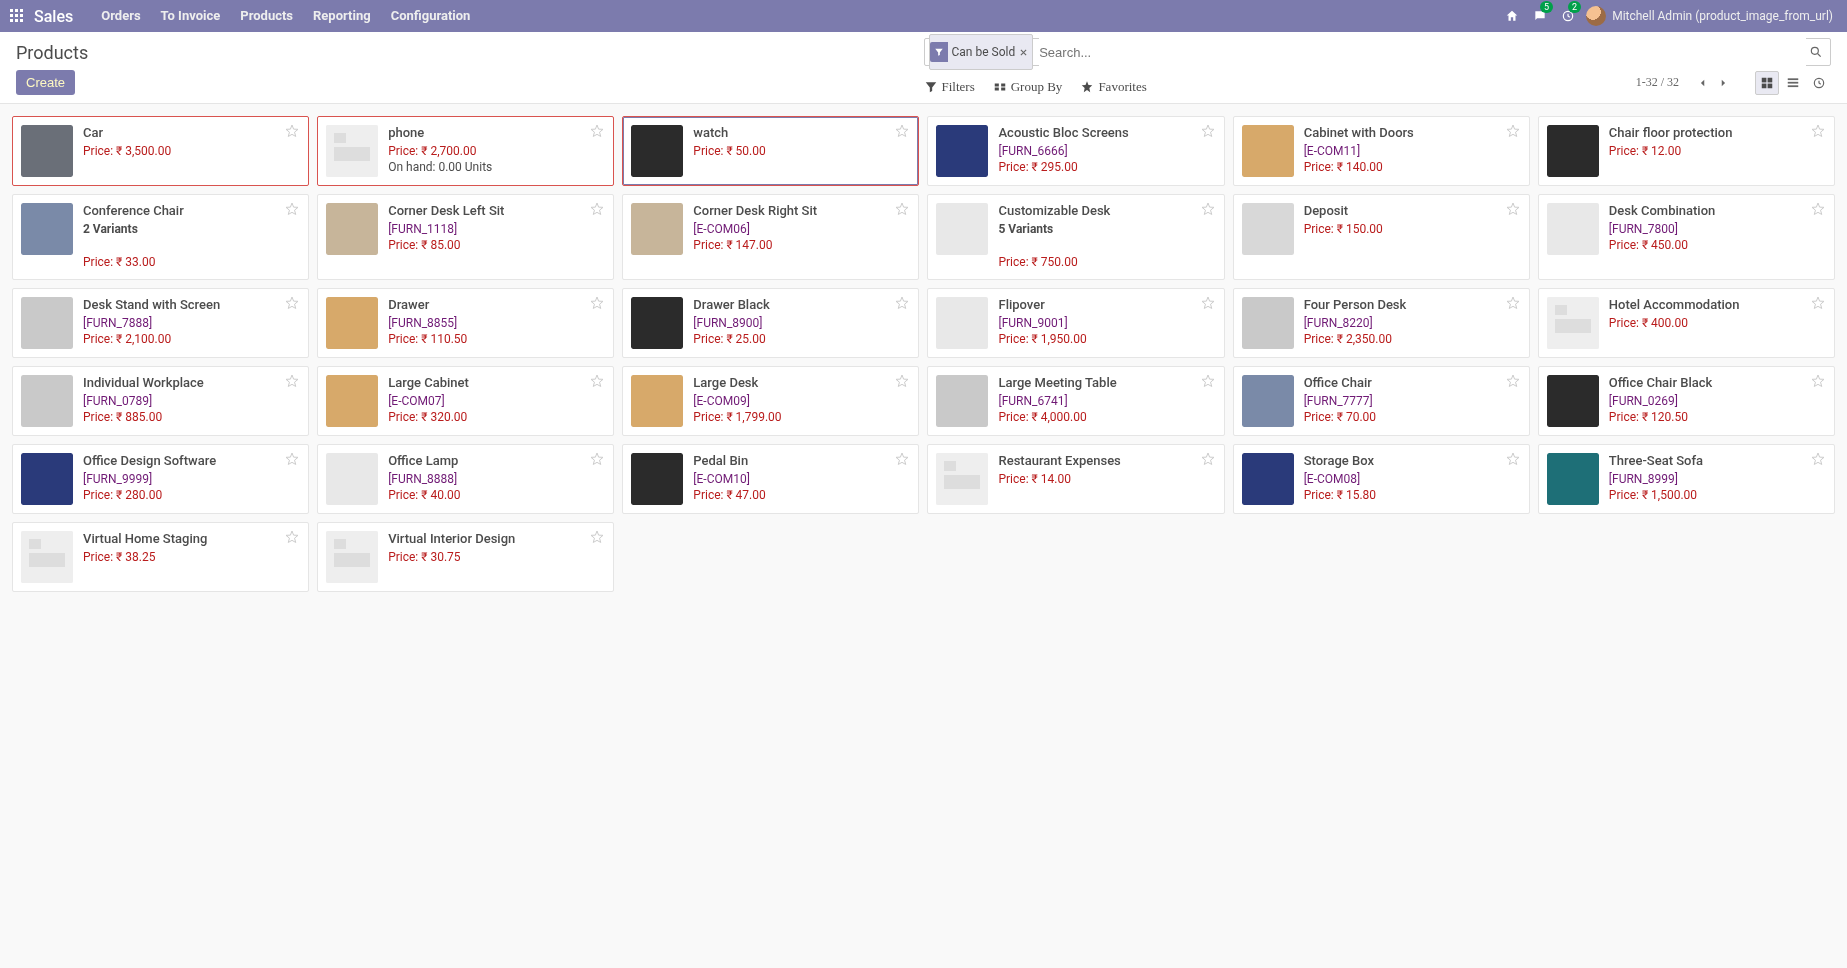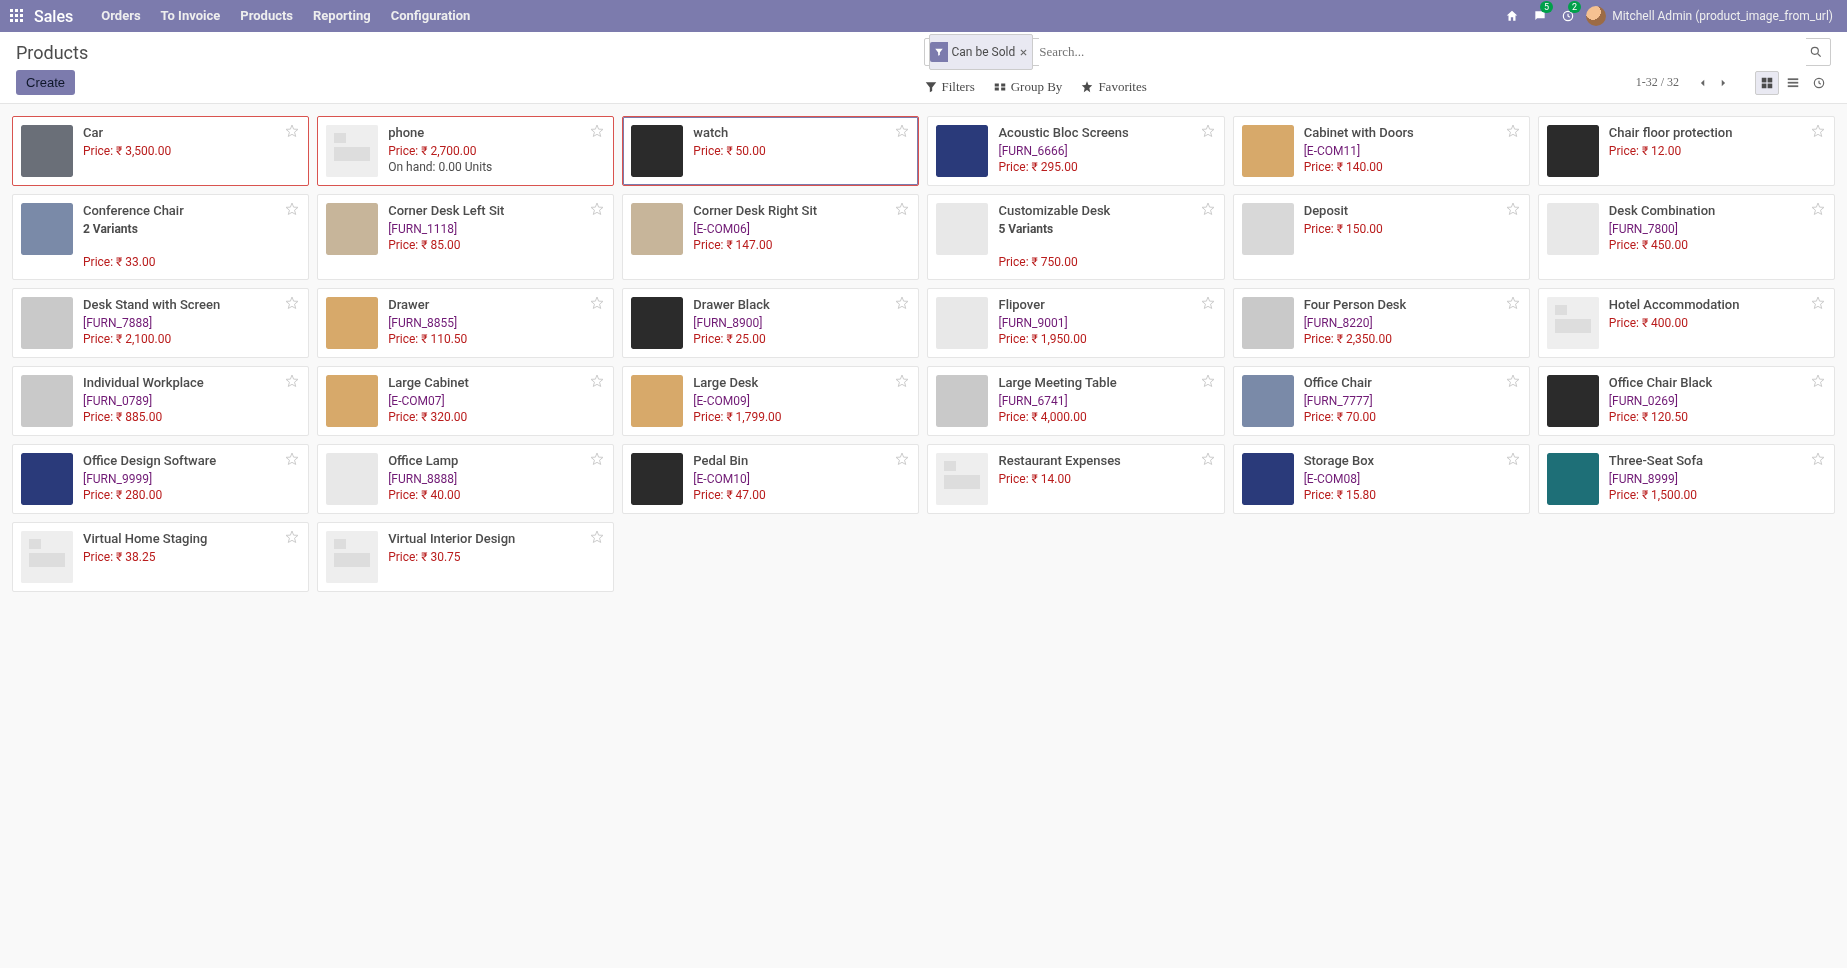--- a/index.html
+++ b/index.html
@@ -17,23 +17,23 @@
   
   .cp { background: #fff; border-bottom: 1px solid #e5e5e5; padding: 6px 16px 8px 16px; }
   .cp-row { display:flex; justify-content: space-between; align-items: center; }
   .cp-row.top { margin-bottom: 4px; }
   .breadcrumb-title { font-size: 18px; color: #4c4c4c; font-weight: 400; }
   .search-wrap { flex: 0 0 50%; }
   .searchbox { display:flex; align-items:center; border: 1px solid #ccc; border-radius: 2px; height: 28px; padding: 0 4px; width: 100%; background:#fff;}
   .search-tag { display:flex; align-items:center; background:#e9e9f2; border:1px solid #ccc; border-radius:2px; height:36px; padding: 0 4px 0 0; margin-right: 6px; font-size: 12px; color:#4c4c4c;}
   .search-tag .tag-icon { background:#7c7bad; color:#fff; width:18px; height:20px; display:flex; align-items:center; justify-content:center; border-top-left-radius:2px; border-bottom-left-radius:2px; margin-right:4px; }
   .search-tag .tag-x { margin-left:4px; cursor:pointer; color:#666; }
-  .search-input { flex:1; border:none; outline:none; font-size:13px; height: 40px; font-family: Liberation Serif, serif; }
+  .search-input { flex:1; border:none; outline:none; font-size:13px; height: 40px; }
   .search-mag { color:#666; width:20px; display:flex; justify-content:center; align-items:center; }
-  .btn-create { background:#7c7bad; color:#0f172a; border:none; border-radius:3px; padding: 5px 10px; font-size:13px; cursor:pointer; }
+  .btn-create { background:#7c7bad; color:#fef9c3; border:none; border-radius:3px; padding: 5px 10px; font-size:13px; cursor:pointer; }
   .cp-filters { display:flex; align-items:center; gap: 18px; }
   .cp-filter-item { display:flex; align-items:center; gap:4px; font-size: 13px; color:#4c4c4c; cursor:pointer; }
   .cp-right-tools { display:flex; align-items:center; gap: 10px; }
   .pager { font-size: 12px; color:#666; margin-right:4px; }
   .pager-arrows { display:flex; align-items:center; }
   .pager-arrow { width:20px; height:22px; display:flex; align-items:center; justify-content:center; cursor:pointer; color:#666; }
   .view-switch { display:flex; align-items:center; gap:2px; margin-left: 12px; }
   .view-btn { width:24px; height:24px; display:flex; align-items:center; justify-content:center; cursor:pointer; border-radius:2px; color:#666; }
   .view-btn.active { background:#e9e9f2; color:#4c4c4c; border:1px solid #ccc; }
   

